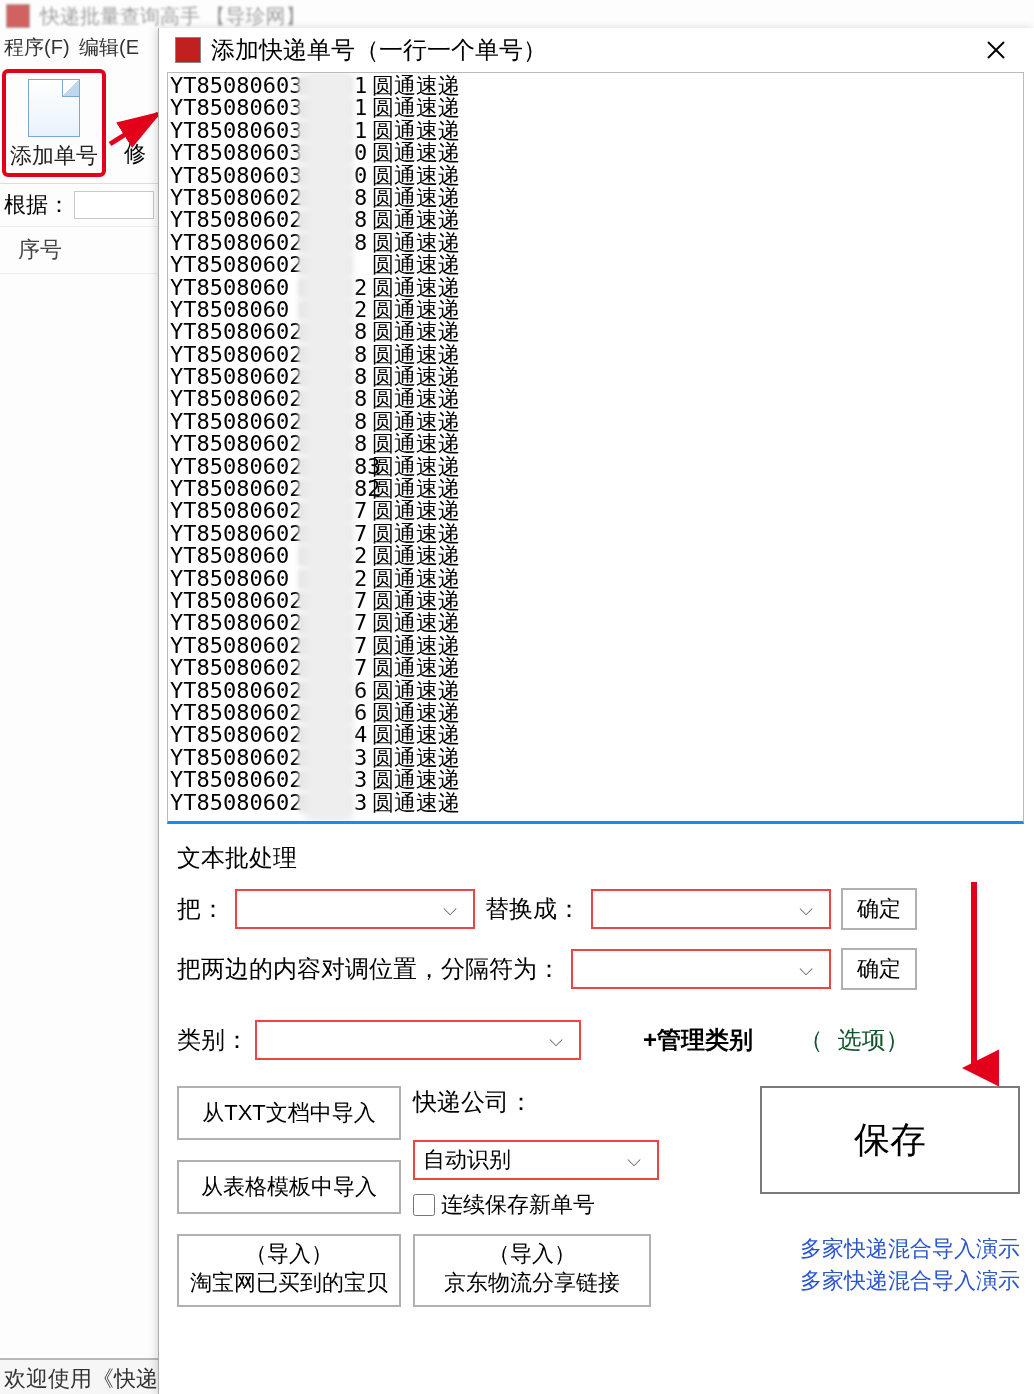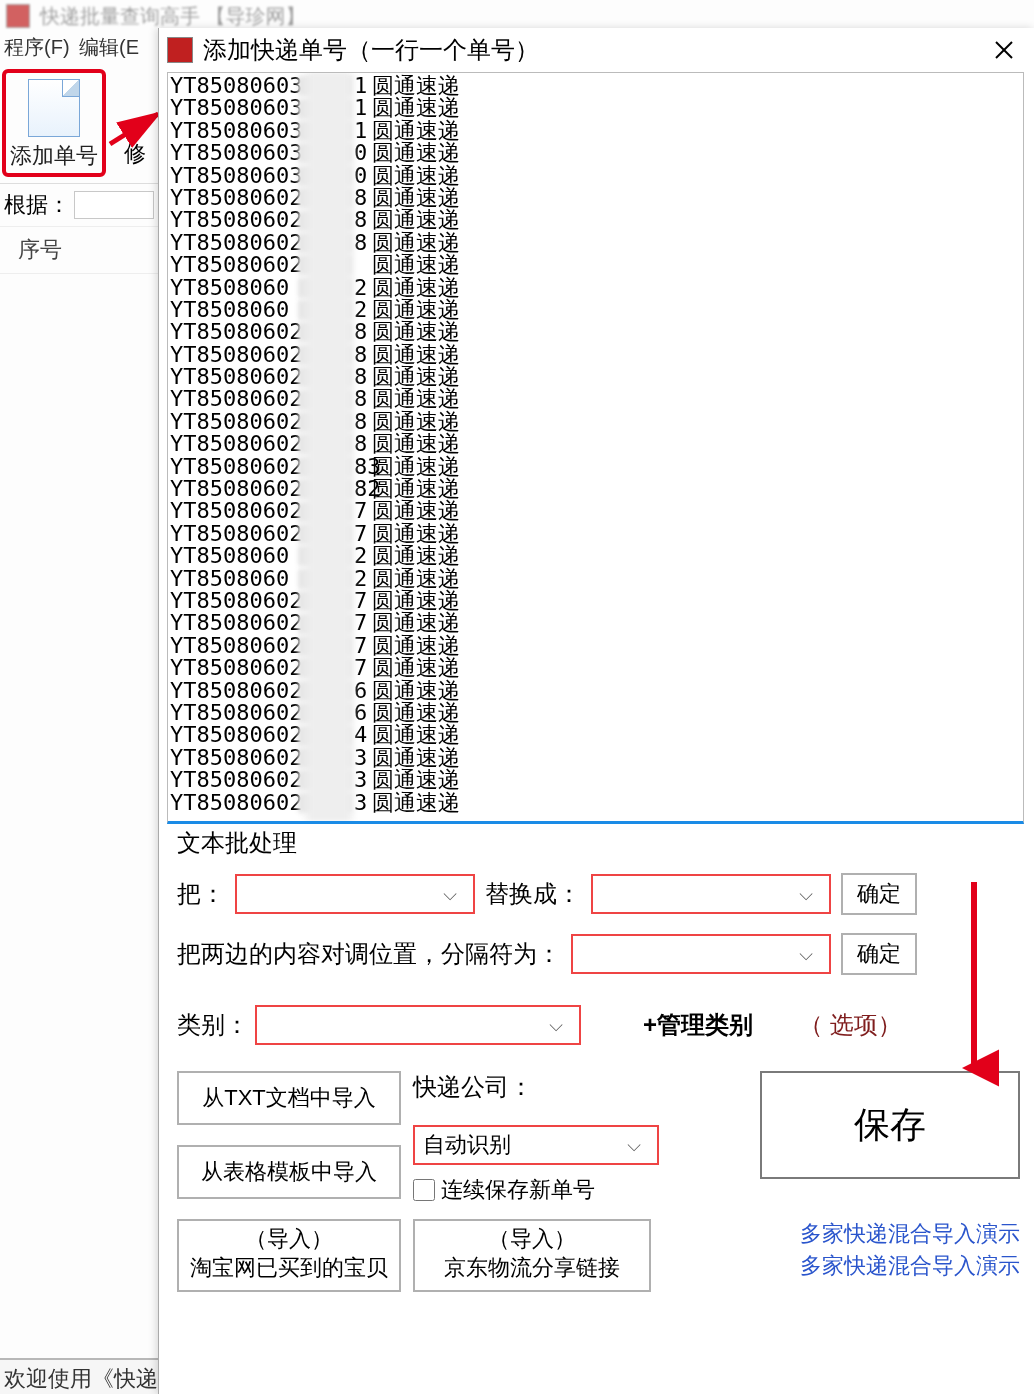--- a/index.html
+++ b/index.html
@@ -127,21 +127,21 @@
     border-left: 1px solid #aaa;
     box-shadow: -2px 0 8px rgba(0,0,0,0.15);
     display: flex;
     flex-direction: column;
     z-index: 10;
   }
   .dlg-titlebar {
     height: 44px;
     display: flex;
     align-items: center;
-    padding: 0 8px;
+    padding: 0 16px;
     font-size: 24px;
   }
   .dlg-titlebar .icon-box {
     width: 26px; height: 26px;
     background: #c02020;
     margin-right: 10px;
     border: 1px solid #888;
   }
   .dlg-titlebar .title { flex: 1; }
   .dlg-close {
@@ -181,21 +181,21 @@
     position: absolute;
     left: 132px;
     top: 0;
     width: 58px;
     height: 100%;
     background: linear-gradient(90deg, rgba(255,255,255,0) 0%, #eee 20%, #eee 80%, rgba(255,255,255,0) 100%);
     filter: blur(2px);
   }
 
   .section {
-    margin: 3px 14px 0 18px;
+    margin: 18px 14px 0 18px;
   }
   .section-title {
     font-size: 24px;
     margin-bottom: 14px;
   }
   .row {
     display: flex;
     align-items: center;
     margin-bottom: 18px;
     font-size: 24px;
@@ -229,21 +229,21 @@
     background: #fff;
     font-size: 22px;
     display: flex;
     align-items: center;
     justify-content: center;
     cursor: pointer;
   }
   .cat-row { display: flex; align-items: center; gap: 6px; margin-top: 30px; font-size: 24px; }
   .cat-combo { flex: 0 0 326px; }
   .manage-link { margin-left: 56px; font-weight: bold; }
-  .optional { color: #7f1d1d; margin-left: 40px; }
+  .optional { color: #14532d; margin-left: 40px; font-family: Liberation Mono, monospace; }
 
   .bottom-grid {
     margin: 26px 14px 0 18px;
     display: grid;
     grid-template-columns: 224px 260px 1fr;
     grid-template-rows: auto auto auto;
     column-gap: 12px;
     row-gap: 14px;
     align-items: start;
     font-size: 22px;

